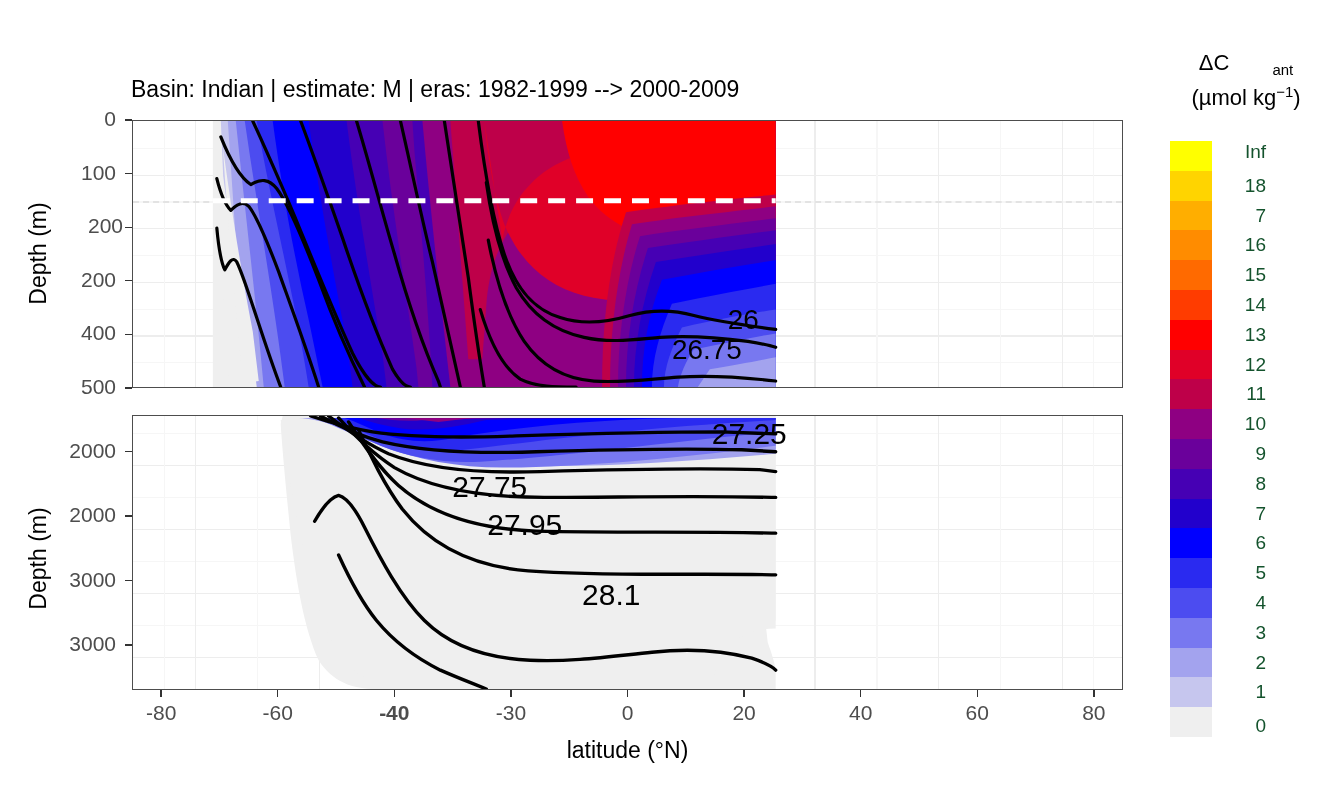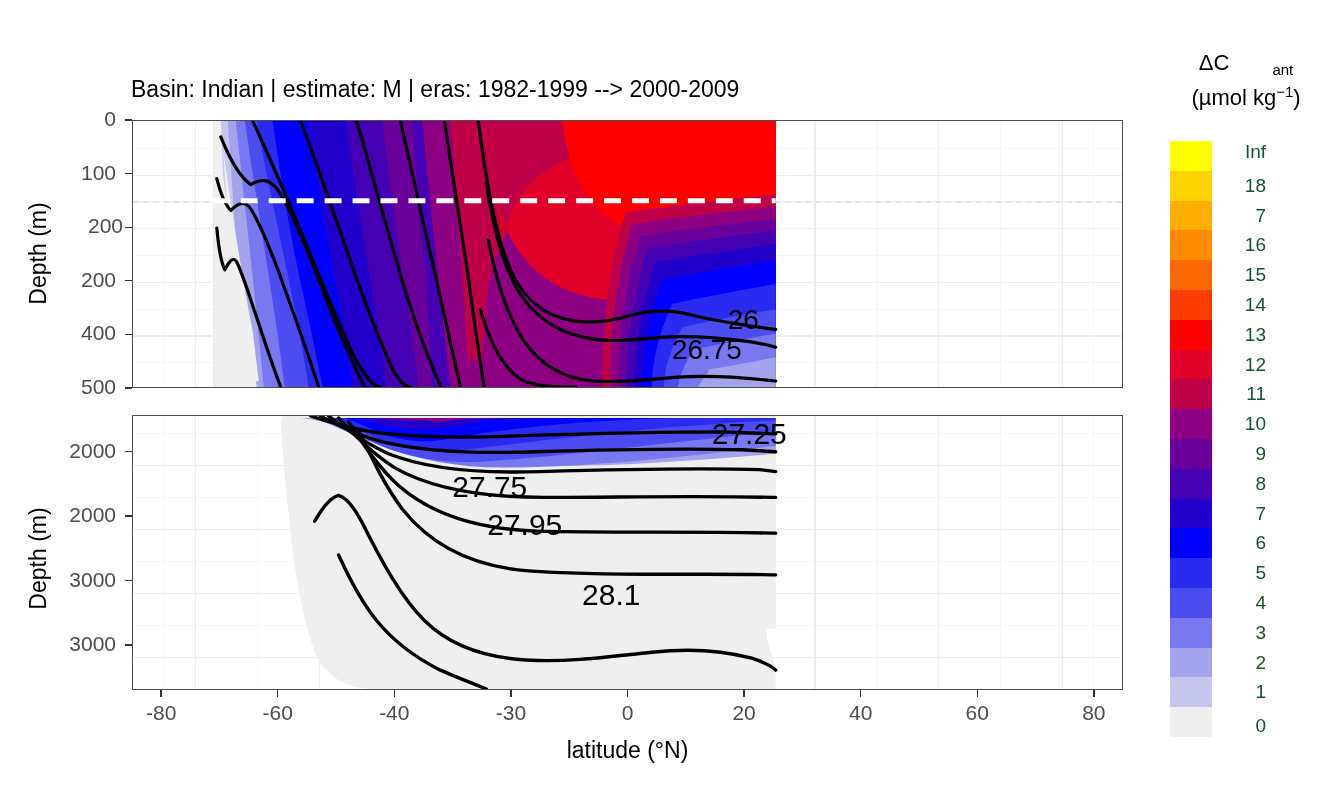--- a/index.html
+++ b/index.html
@@ -331,21 +331,21 @@
   <div id="ytitle-top">Depth (m)</div>
   <div id="ytitle-bot">Depth (m)</div>
   <div id="xtitle">latitude (°N)</div>
 
   <div id="ticks">
       <div class="tick v" style="left: 160.447px; top: 690px;"></div>
       <div class="xlab" style="left: 121.147px; width: 80px; top: 701px;">-80</div>
       <div class="tick v" style="left: 277.035px; top: 690px;"></div>
       <div class="xlab" style="left: 237.735px; width: 80px; top: 701px;">-60</div>
       <div class="tick v" style="left: 393.624px; top: 690px;"></div>
-      <div class="xlab" style="left: 354.324px; width: 80px; top: 701px;">-40</div>
+      <div class="xlab" style="left: 354.324px; width: 80px; top: 701px; font-weight: bold;">-40</div>
       <div class="tick v" style="left: 510.212px; top: 690px;"></div>
       <div class="xlab" style="left: 470.912px; width: 80px; top: 701px;">-30</div>
       <div class="tick v" style="left: 626.8px; top: 690px;"></div>
       <div class="xlab" style="left: 587.5px; width: 80px; top: 701px;">0</div>
       <div class="tick v" style="left: 743.388px; top: 690px;"></div>
       <div class="xlab" style="left: 704.088px; width: 80px; top: 701px;">20</div>
       <div class="tick v" style="left: 859.976px; top: 690px;"></div>
       <div class="xlab" style="left: 820.676px; width: 80px; top: 701px;">40</div>
       <div class="tick v" style="left: 976.565px; top: 690px;"></div>
       <div class="xlab" style="left: 937.265px; width: 80px; top: 701px;">60</div>

